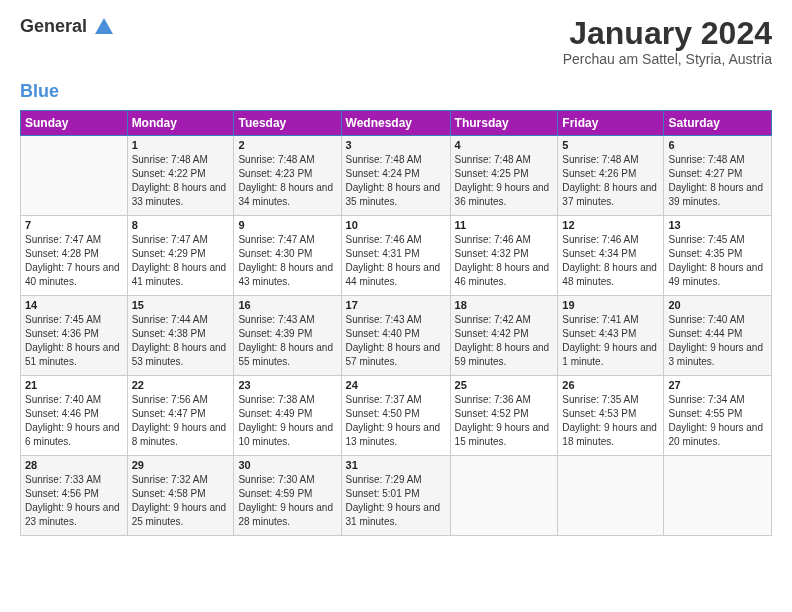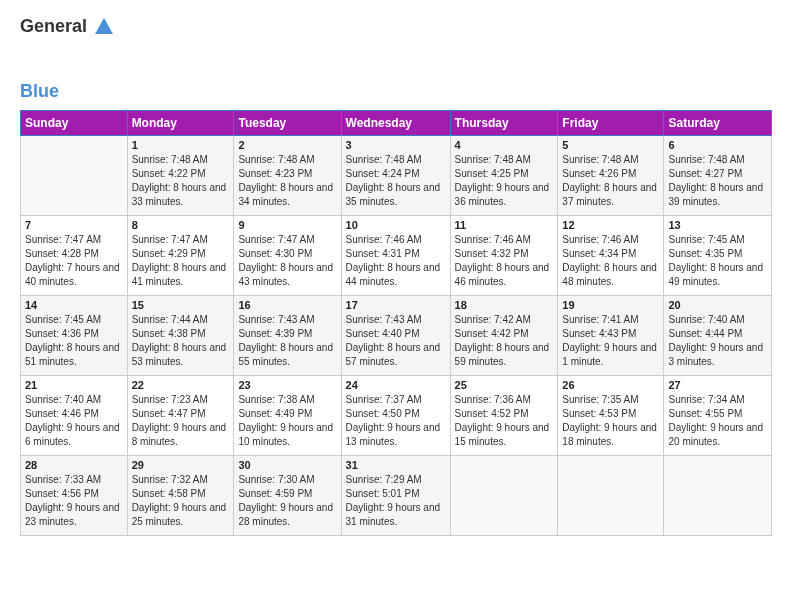--- a/index.html
+++ b/index.html
@@ -93,20 +93,24 @@
           <div style="font-size:18px;font-weight:bold;color:#333;line-height:1.15;">
             <span style="color:#333;">General</span>
             <svg width="22" height="22" viewBox="0 0 22 22" style="vertical-align:middle;margin:0 1px;">
               <polygon points="11,2 20,18 2,18" fill="#4a90d9"></polygon>
             </svg>
           </div>
         </div>
         <div style="font-size:18px;font-weight:bold;color:#4a90d9;line-height:1;margin-top:44px;">Blue</div>
       </div>
     </div>
+    <div class="title-block">
+      <div class="month-year">January 2024</div>
+      <div class="location">Perchau am Sattel, Styria, Austria</div>
+    </div>
   </div>
 
   <table class="calendar">
     <thead>
       <tr>
       <th>Sunday</th>
           <th>Monday</th>
           <th>Tuesday</th>
           <th>Wednesday</th>
           <th>Thursday</th>
@@ -287,21 +291,21 @@
             <span class="day-num">21</span>
           <div class="day-info">
             <span>Sunrise: 7:40 AM</span><br>
             <span>Sunset: 4:46 PM</span><br>
             <span>Daylight: 9 hours and 6 minutes.</span>
           </div>
           </td>
           <td>
             <span class="day-num">22</span>
           <div class="day-info">
-            <span>Sunrise: 7:23 AM</span><br>
+            <span>Sunrise: 7:56 AM</span><br>
             <span>Sunset: 4:47 PM</span><br>
             <span>Daylight: 9 hours and 8 minutes.</span>
           </div>
           </td>
           <td>
             <span class="day-num">23</span>
           <div class="day-info">
             <span>Sunrise: 7:38 AM</span><br>
             <span>Sunset: 4:49 PM</span><br>
             <span>Daylight: 9 hours and 10 minutes.</span>

